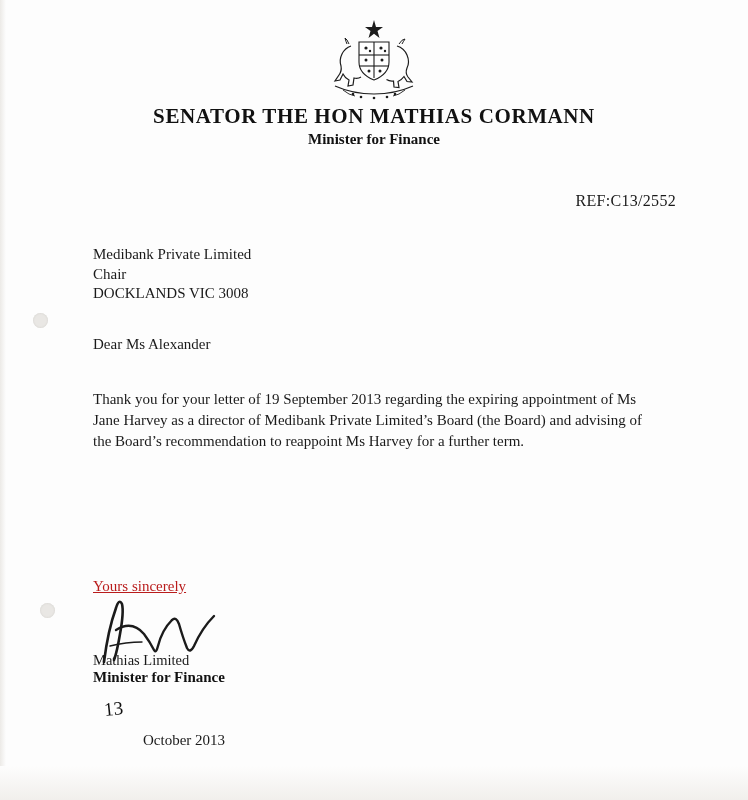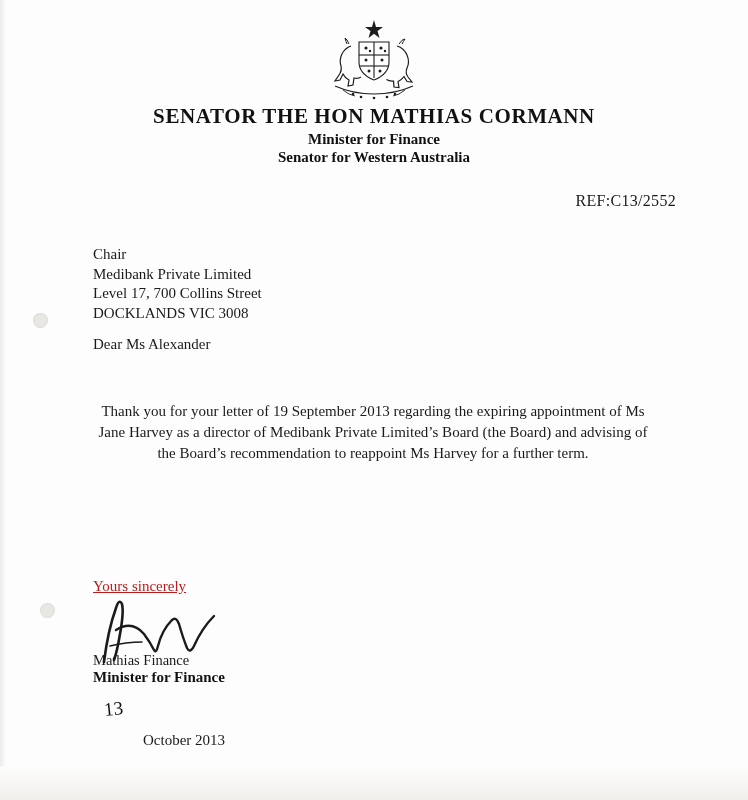--- a/index.html
+++ b/index.html
@@ -116,22 +116,21 @@
   .body-copy {
     position: absolute;
     left: 93px;
     top: 385px;
     width: 560px;
     font-size: 15px;
     line-height: 21px;
     color: #1a1a1a;
   }
   .body-copy p {
-    margin: 16px 0 18px 0;
-    text-align: center;
+    margin: 4px 0 18px 0;
   }
 
   .signoff {
     position: absolute;
     left: 93px;
     top: 578px;
     font-size: 15px;
     color: #b91c1c;
     text-decoration: underline;
   }
@@ -223,29 +222,27 @@
           <circle cx="78" cy="81" r="1.3" fill="#1d1d1d" stroke="none"></circle>
           <circle cx="65" cy="82" r="1.3" fill="#1d1d1d" stroke="none"></circle>
         </g>
       </svg>
     </span>
   </div>
 
   <div class="letterhead">
     <div class="lh-name">SENATOR THE HON MATHIAS CORMANN</div>
     <div class="lh-role">Minister for Finance</div>
-    <div class="lh-state">Senator for Western Australia</div>
   </div>
 
   <div class="ref">REF:C13/2552</div>
 
   <div class="address">
+    <div>Medibank Private Limited</div>
     <div>Chair</div>
-    <div>Medibank Private Limited</div>
-    <div>Level 17, 700 Collins Street</div>
     <div>DOCKLANDS  VIC  3008</div>
   </div>
 
   <div class="salutation">Dear Ms Alexander</div>
 
   <div class="body-copy">
     <p>Thank you for your letter of 19 September 2013 regarding the expiring appointment of Ms Jane Harvey as a director of Medibank Private Limited’s Board (the Board) and advising of the Board’s recommendation to reappoint Ms Harvey for a further term.</p>
   </div>
 
   <div class="signoff">Yours sincerely</div>
@@ -254,18 +251,18 @@
     <svg width="160" height="78" viewBox="0 0 160 78" xmlns="http://www.w3.org/2000/svg">
       <g fill="none" stroke="#1b1b1b" stroke-linecap="round" stroke-linejoin="round">
         <path d="M18 72 Q22 40 30 18 Q33 8 36 14 Q38 22 34 44 Q31 62 28 70" stroke-width="2.6"></path>
         <path d="M30 40 Q46 30 58 44 Q64 52 68 60 Q70 64 72 56 Q76 40 86 30" stroke-width="2.4"></path>
         <path d="M86 30 Q90 26 93 34 Q97 48 101 58 Q104 64 108 56 Q116 38 128 26" stroke-width="2.4"></path>
         <path d="M24 56 Q40 52 56 52" stroke-width="1.4"></path>
       </g>
     </svg>
   </div>
 
-  <div class="signer-name">Mathias Finance</div>
+  <div class="signer-name">Mathias Limited</div>
   <div class="signer-title">Minister for Finance</div>
   <div class="date-day">13</div>
   <div class="date-rest">October 2013</div>
 
 </div>
 
 </body></html>

